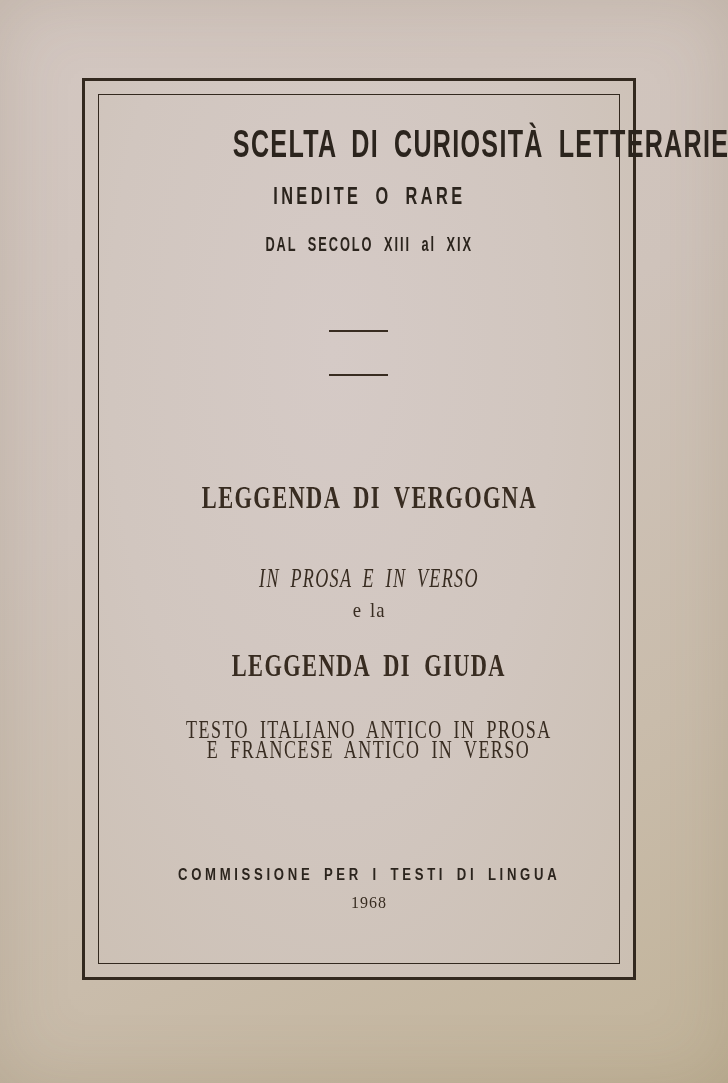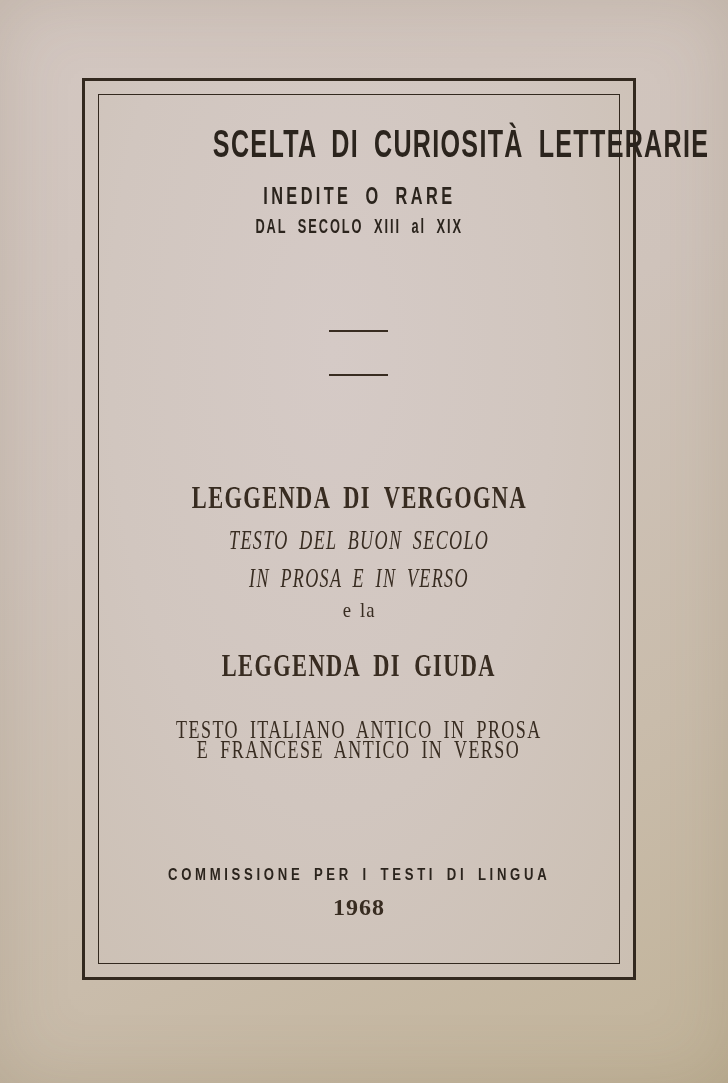--- a/index.html
+++ b/index.html
@@ -16,21 +16,21 @@
     box-sizing:border-box;
     border:3px solid var(--frame_border,#33291f);
     background:radial-gradient(ellipse at 45% 30%,#d5cac6 0%,#d1c6bf 52%,#cbbfb2 100%);
   }
   .frame-inner{
     position:absolute;inset:13px;
     border:1.5px solid var(--frame_border,#453828);
   }
   .line{
     position:absolute;left:0;right:0;
-    text-align:center;line-height:1;white-space:nowrap;
+    text-align:center;line-height:1;white-space:nowrap;padding-left:20px;
   }
   .line > span{display:inline-block;transform-origin:50% 50%;}
   .rule{
     position:absolute;left:50%;width:59px;height:2px;margin-left:-30px;
     background:var(--ink_serif,#382c21);
   }
   
   .t-series-title{font-family:"Liberation Sans",sans-serif;font-weight:700;font-size:38px;
     letter-spacing:2px;word-spacing:10px;color:var(--ink_title,#2b241d);transform:scaleX(.66);}
   .t-inedite{font-family:"Liberation Sans",sans-serif;font-weight:700;font-size:24px;
@@ -48,55 +48,52 @@
   .t-italic{font-style:italic;font-weight:400;font-size:27px;
     letter-spacing:2px;word-spacing:7px;color:var(--ink_serif,#3a2d22);transform:scaleX(.67);}
   .t-ela{font-weight:400;font-size:22px;
     letter-spacing:1px;word-spacing:3px;color:var(--ink_serif,#3a2d22);transform:scaleX(.85);}
   .t-caps-serif{font-weight:400;font-size:25px;
     letter-spacing:2px;word-spacing:7px;color:var(--ink_serif,#372b20);transform:scaleX(.72);}
   .t-bologna{font-family:"Liberation Sans",sans-serif;font-weight:700;font-size:24px;
     letter-spacing:5px;color:var(--ink_title,#2f271f);transform:scaleX(.82);}
   .t-commissione{font-family:"Liberation Sans",sans-serif;font-weight:700;font-size:16px;
     letter-spacing:4.5px;word-spacing:4px;color:var(--ink_title,#2f271f);transform:scaleX(.82);}
-  .t-year{font-weight:700;font-size:24px;letter-spacing:1px;color:var(--ink_serif,#382c21);}
+  .t-year{font-weight:400;font-size:16px;letter-spacing:1px;color:var(--ink_serif,#382c21);}
 </style>
 </head>
 <body>
 
 <div class="page">
   <div class="frame-outer">
     <div class="frame-inner"></div>
 
     <div class="line" style="top:44px">
       <span class="t-series-title">SCELTA DI CURIOSITÀ LETTERARIE</span>
     </div>
 
     <div class="line" style="top:103px">
       <span class="t-inedite">INEDITE O RARE</span>
     </div>
 
-    <div class="line" style="top:135px">
+    <div class="line" style="top:153px">
       <span class="t-dal">DAL SECOLO XIII al XIX</span>
     </div>
 
 
     <div class="rule" style="top:249px"></div>
 
 
     <div class="rule" style="top:293px"></div>
 
 
     <div class="line" style="top:400px">
       <span class="t-work-title">LEGGENDA DI VERGOGNA</span>
     </div>
 
-    <div class="line" style="top:446px">
-      <span class="t-italic">TESTO DEL BUON SECOLO</span>
-    </div>
 
     <div class="line" style="top:518px">
       <span class="t-ela">e la</span>
     </div>
 
     <div class="line" style="top:484px">
       <span class="t-italic">IN PROSA E IN VERSO</span>
     </div>
 
     <div class="line" style="top:568px">

